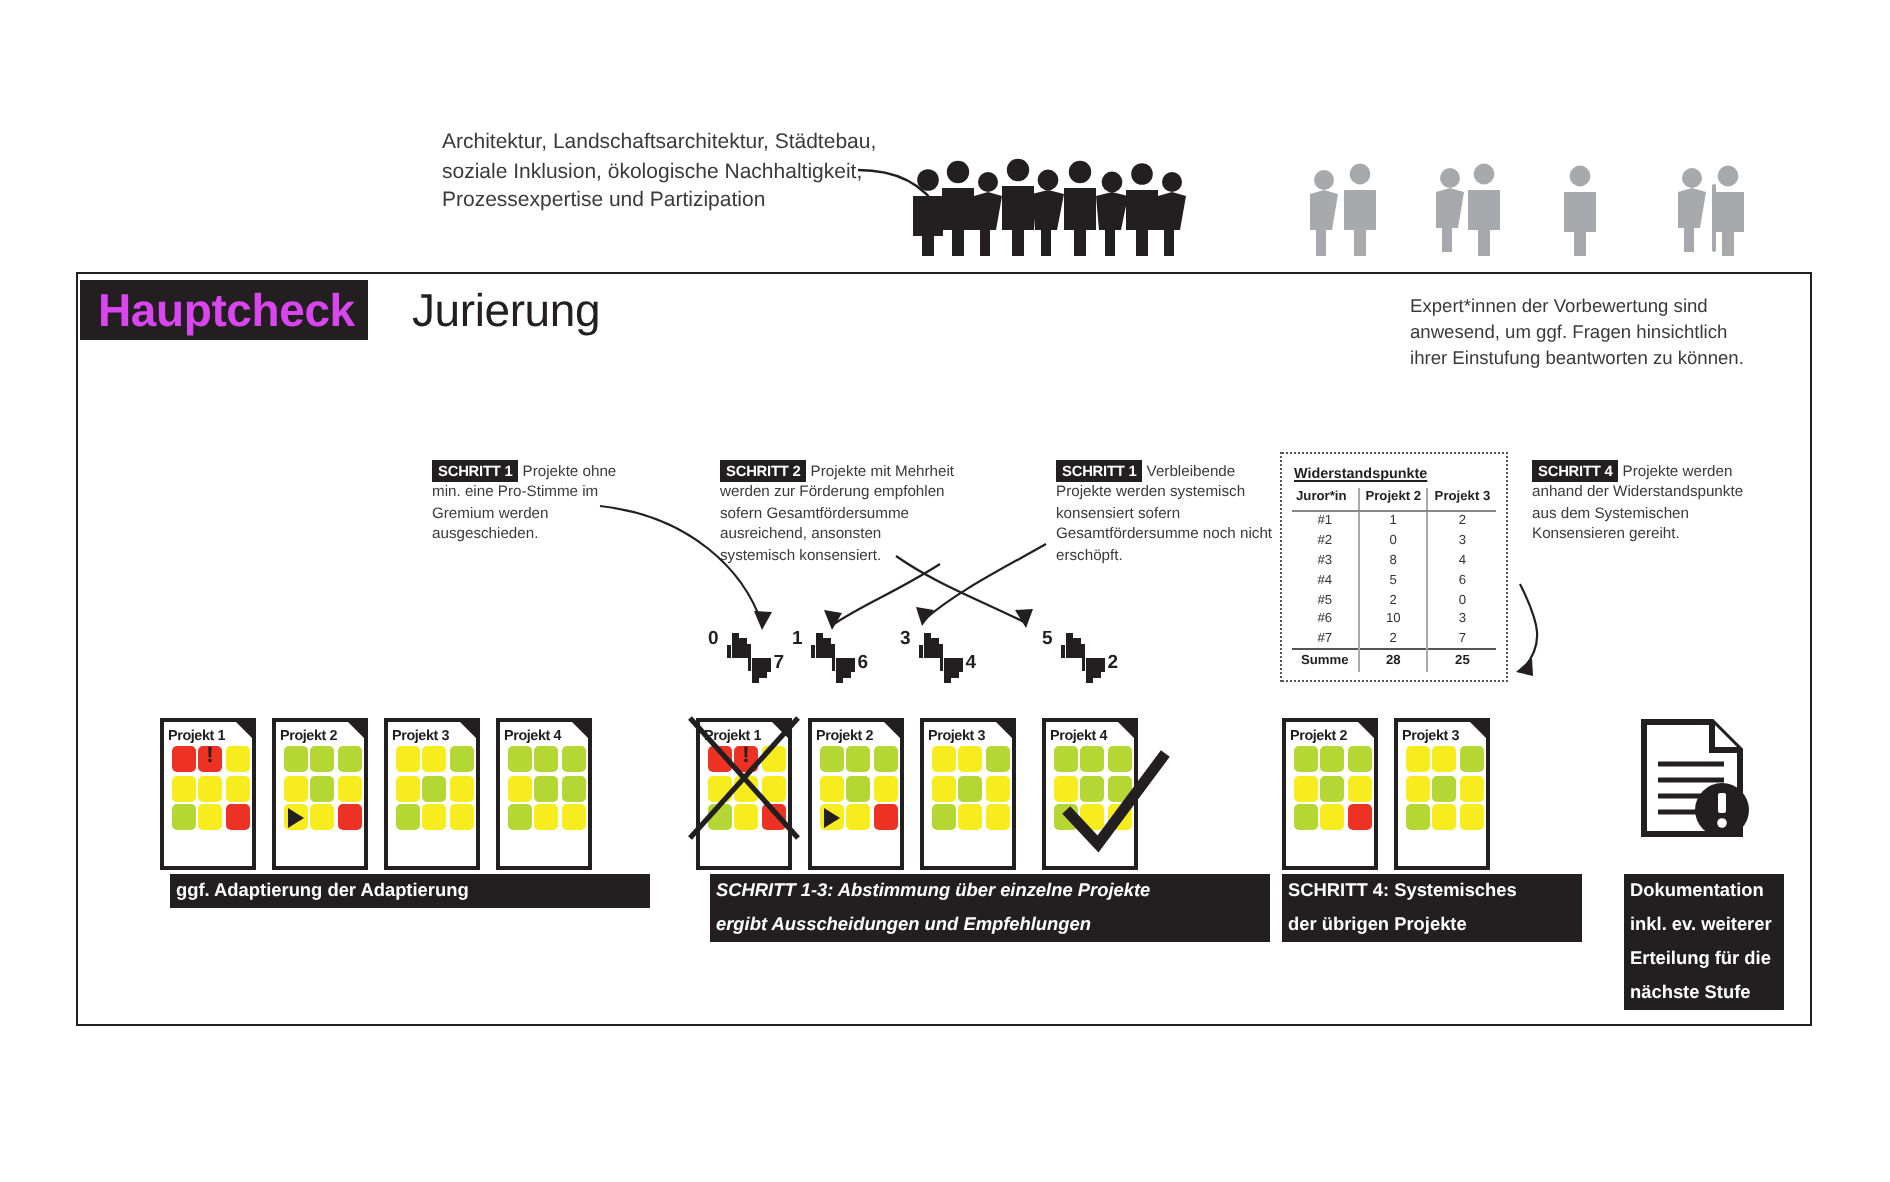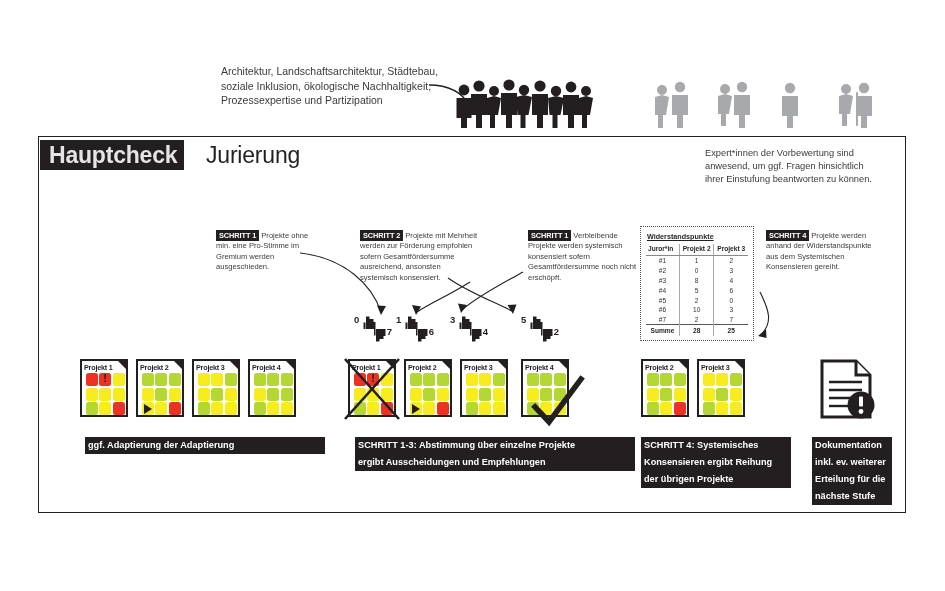--- a/index.html
+++ b/index.html
@@ -21,21 +21,21 @@
   .people-dark{position:absolute;left:452px;top:78px;width:150px;height:50px;}
   .people-grey{position:absolute;left:650px;top:80px;width:230px;height:48px;}
 
   
   .frame{
     position:absolute;left:38px;top:136px;width:868px;height:377px;
     border:1.6px solid #231f20;background:#fff;box-sizing:border-box;
   }
   .title-blk{
     position:absolute;left:40px;top:140px;height:30px;
-    background:#231f20;color:#e5e5e5;font-weight:bold;font-size:23px;
+    background:#231f20;color:#d946ef;font-weight:bold;font-size:23px;
     line-height:30px;padding:0 7px 0 9px;letter-spacing:-0.2px;
   }
   .title-sub{
     position:absolute;left:206px;top:140px;height:30px;line-height:30px;
     font-size:23px;color:#231f20;letter-spacing:-0.2px;
   }
 
   
   .hdr-note{
     position:absolute;font-size:9.3px;line-height:13.2px;color:#3a3a3a;
@@ -62,21 +62,21 @@
   .thumbgroup{position:absolute;height:30px;}
   .thumbgroup .num{
     position:absolute;top:-2px;font-size:9.5px;font-weight:bold;color:#231f20;
   }
   .thumbgroup .num.left{left:0px;}
   .thumbgroup .num.right{right:0px;top:10px;}
   .thumbicons{position:absolute;left:9px;top:0;}
 
   
   .card{
-    position:absolute;width:48px;height:58px;background:#fff;
+    position:absolute;width:48px;height:76px;background:#fff;
     border:2.2px solid #231f20;box-sizing:border-box;
   }
   .card .foldtri{
     position:absolute;right:-2.2px;top:-2.2px;width:0;height:0;
     border-left:12px solid transparent;border-top:12px solid #231f20;
   }
   .card .cap{
     position:absolute;left:2px;top:1.5px;font-size:7.2px;font-weight:bold;
     color:#231f20;white-space:nowrap;letter-spacing:-0.2px;
   }
@@ -119,21 +119,21 @@
   
   .docicon{position:absolute;left:818px;top:358px;width:58px;height:62px;}
 
   
   .blabel{position:absolute;font-size:9.2px;font-weight:bold;line-height:15px;}
   .blabel span{
     background:#231f20;color:#fff;padding:1px 3px;display:inline;
     box-decoration-break:clone;-webkit-box-decoration-break:clone;
   }
   .blabel.b1{left:85px;top:437px;width:240px;}
-  .blabel.b2{left:355px;top:437px;width:280px;}
+  .blabel.b2{left:355px;top:437px;width:280px;font-style:italic;}
   .blabel.b3{left:641px;top:437px;width:150px;}
   .blabel.b4{left:812px;top:437px;width:80px;}
   .blabel .ln{display:block;}
 
   
   .caption{
     position:absolute;left:40px;top:538px;font-size:14.5px;color:#231f20;
   }
 </style>
 </head>
@@ -506,21 +506,20 @@
 
   <div class="blabel b1">
     <span class="ln">ggf. Adaptierung der Adaptierung</span>
   </div>
   <div class="blabel b2">
     <span class="ln">SCHRITT 1-3: Abstimmung über einzelne Projekte</span>
     <span class="ln">ergibt Ausscheidungen und Empfehlungen</span>
   </div>
   <div class="blabel b3">
     <span class="ln">SCHRITT 4: Systemisches</span>
-    <span class="ln">Konsensieren ergibt Reihung</span>
     <span class="ln">der übrigen Projekte</span>
   </div>
   <div class="blabel b4">
     <span class="ln">Dokumentation</span>
     <span class="ln">inkl. ev. weiterer</span>
     <span class="ln">Erteilung für die</span>
     <span class="ln">nächste Stufe</span>
   </div>
 
 

